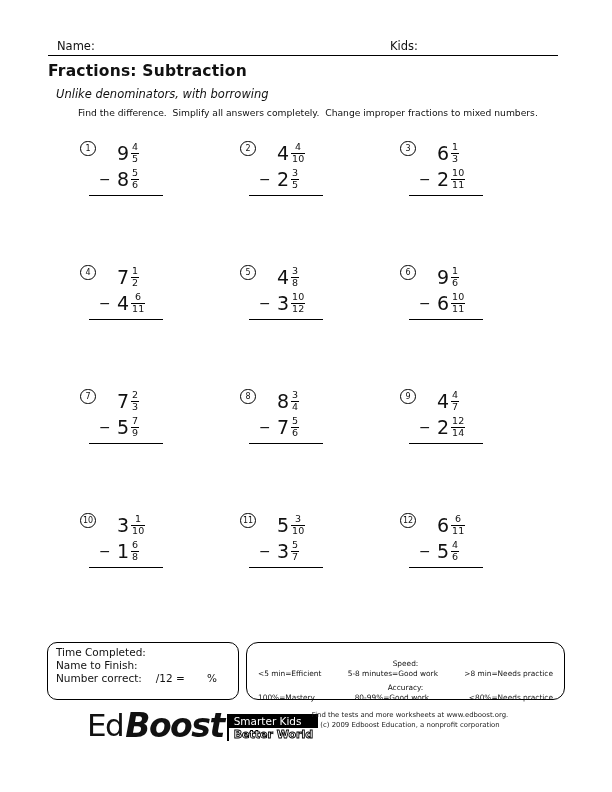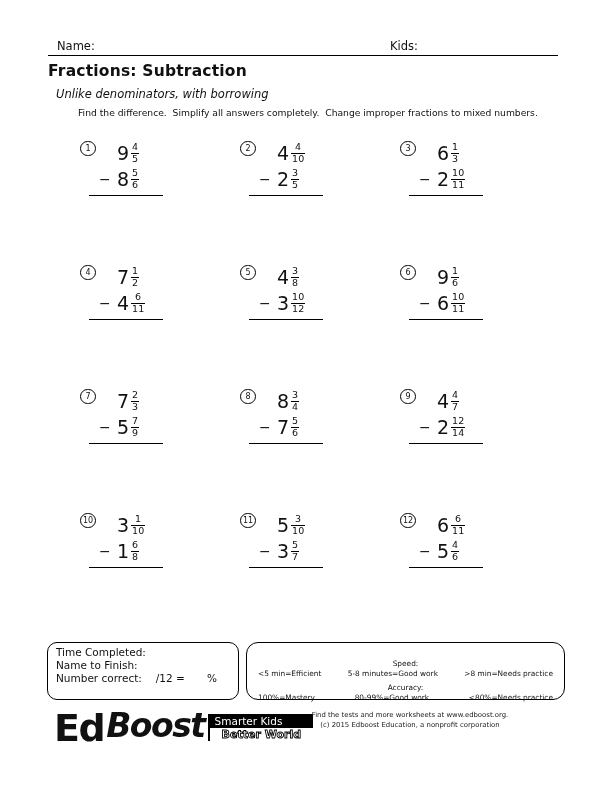--- a/index.html
+++ b/index.html
@@ -46,25 +46,25 @@
   .rubric-box { position:absolute; left:246px; top:642px; width:319px; height:58px;
                 border:1.4px solid #000; border-radius:12px; box-sizing:border-box;
                 font-size:7.4px; padding-top:16px; }
   .rubric-label { text-align:center; }
   .rubric-row { display:flex; justify-content:space-between; padding:0 11px; margin-top:1px; }
   .rubric-row span { white-space:nowrap; }
   .rubric-label.second { margin-top:5px; }
 
   
   .logo { position:absolute; left:54px; top:708px; display:flex; align-items:flex-start; }
-  .logo-ed { font-size:38px; font-weight:700; letter-spacing:-1.5px; line-height:1.1; }
+  .logo-ed { font-size:31px; font-weight:400; letter-spacing:-1.5px; line-height:1.1;margin-left:33px; }
   .logo-boost { font-size:33px; font-weight:700; font-style:italic; letter-spacing:-1.5px; line-height:1.1; margin-left:2px; }
   .tagline { margin-left:3px; margin-top:6px; border-left:2px solid #000; }
   .tag1 { background:#000; color:#fff; font-size:10.5px; padding:1px 10px 1px 5px; white-space:nowrap; }
-  .tag2 { font-size:11px; font-weight:bold; color:#fff; -webkit-text-stroke:0.9px #000; padding:0 12px; white-space:nowrap; }
+  .tag2 { font-size:11px; font-weight:bold; color:#fff; -webkit-text-stroke:0.9px #000; padding:0 5px; white-space:nowrap; }
   .footer-note { position:absolute; left:250px; top:711px; width:320px; text-align:center;
                  font-size:6.9px; line-height:9.5px; color:#1a1a1a; }
 </style>
 </head>
 <body>
 
 <div class="page">
 
   <span class="name-label">Name:</span>
   <span class="date-label">Kids:</span>
@@ -358,16 +358,16 @@
     <span class="logo-ed">Ed</span>
     <span class="logo-boost">Boost</span>
     <span class="tagline">
       <div class="tag1">Smarter Kids</div>
       <div class="tag2">Better World</div>
     </span>
   </div>
 
   <div class="footer-note">
     <div>Find the tests and more worksheets at www.edboost.org.</div>
-    <div>(c) 2015 Edboost Education, a nonprofit corporation</div>
+    <div>(c) 2009 Edboost Education, a nonprofit corporation</div>
   </div>
 
 </div>
 
 </body></html>

